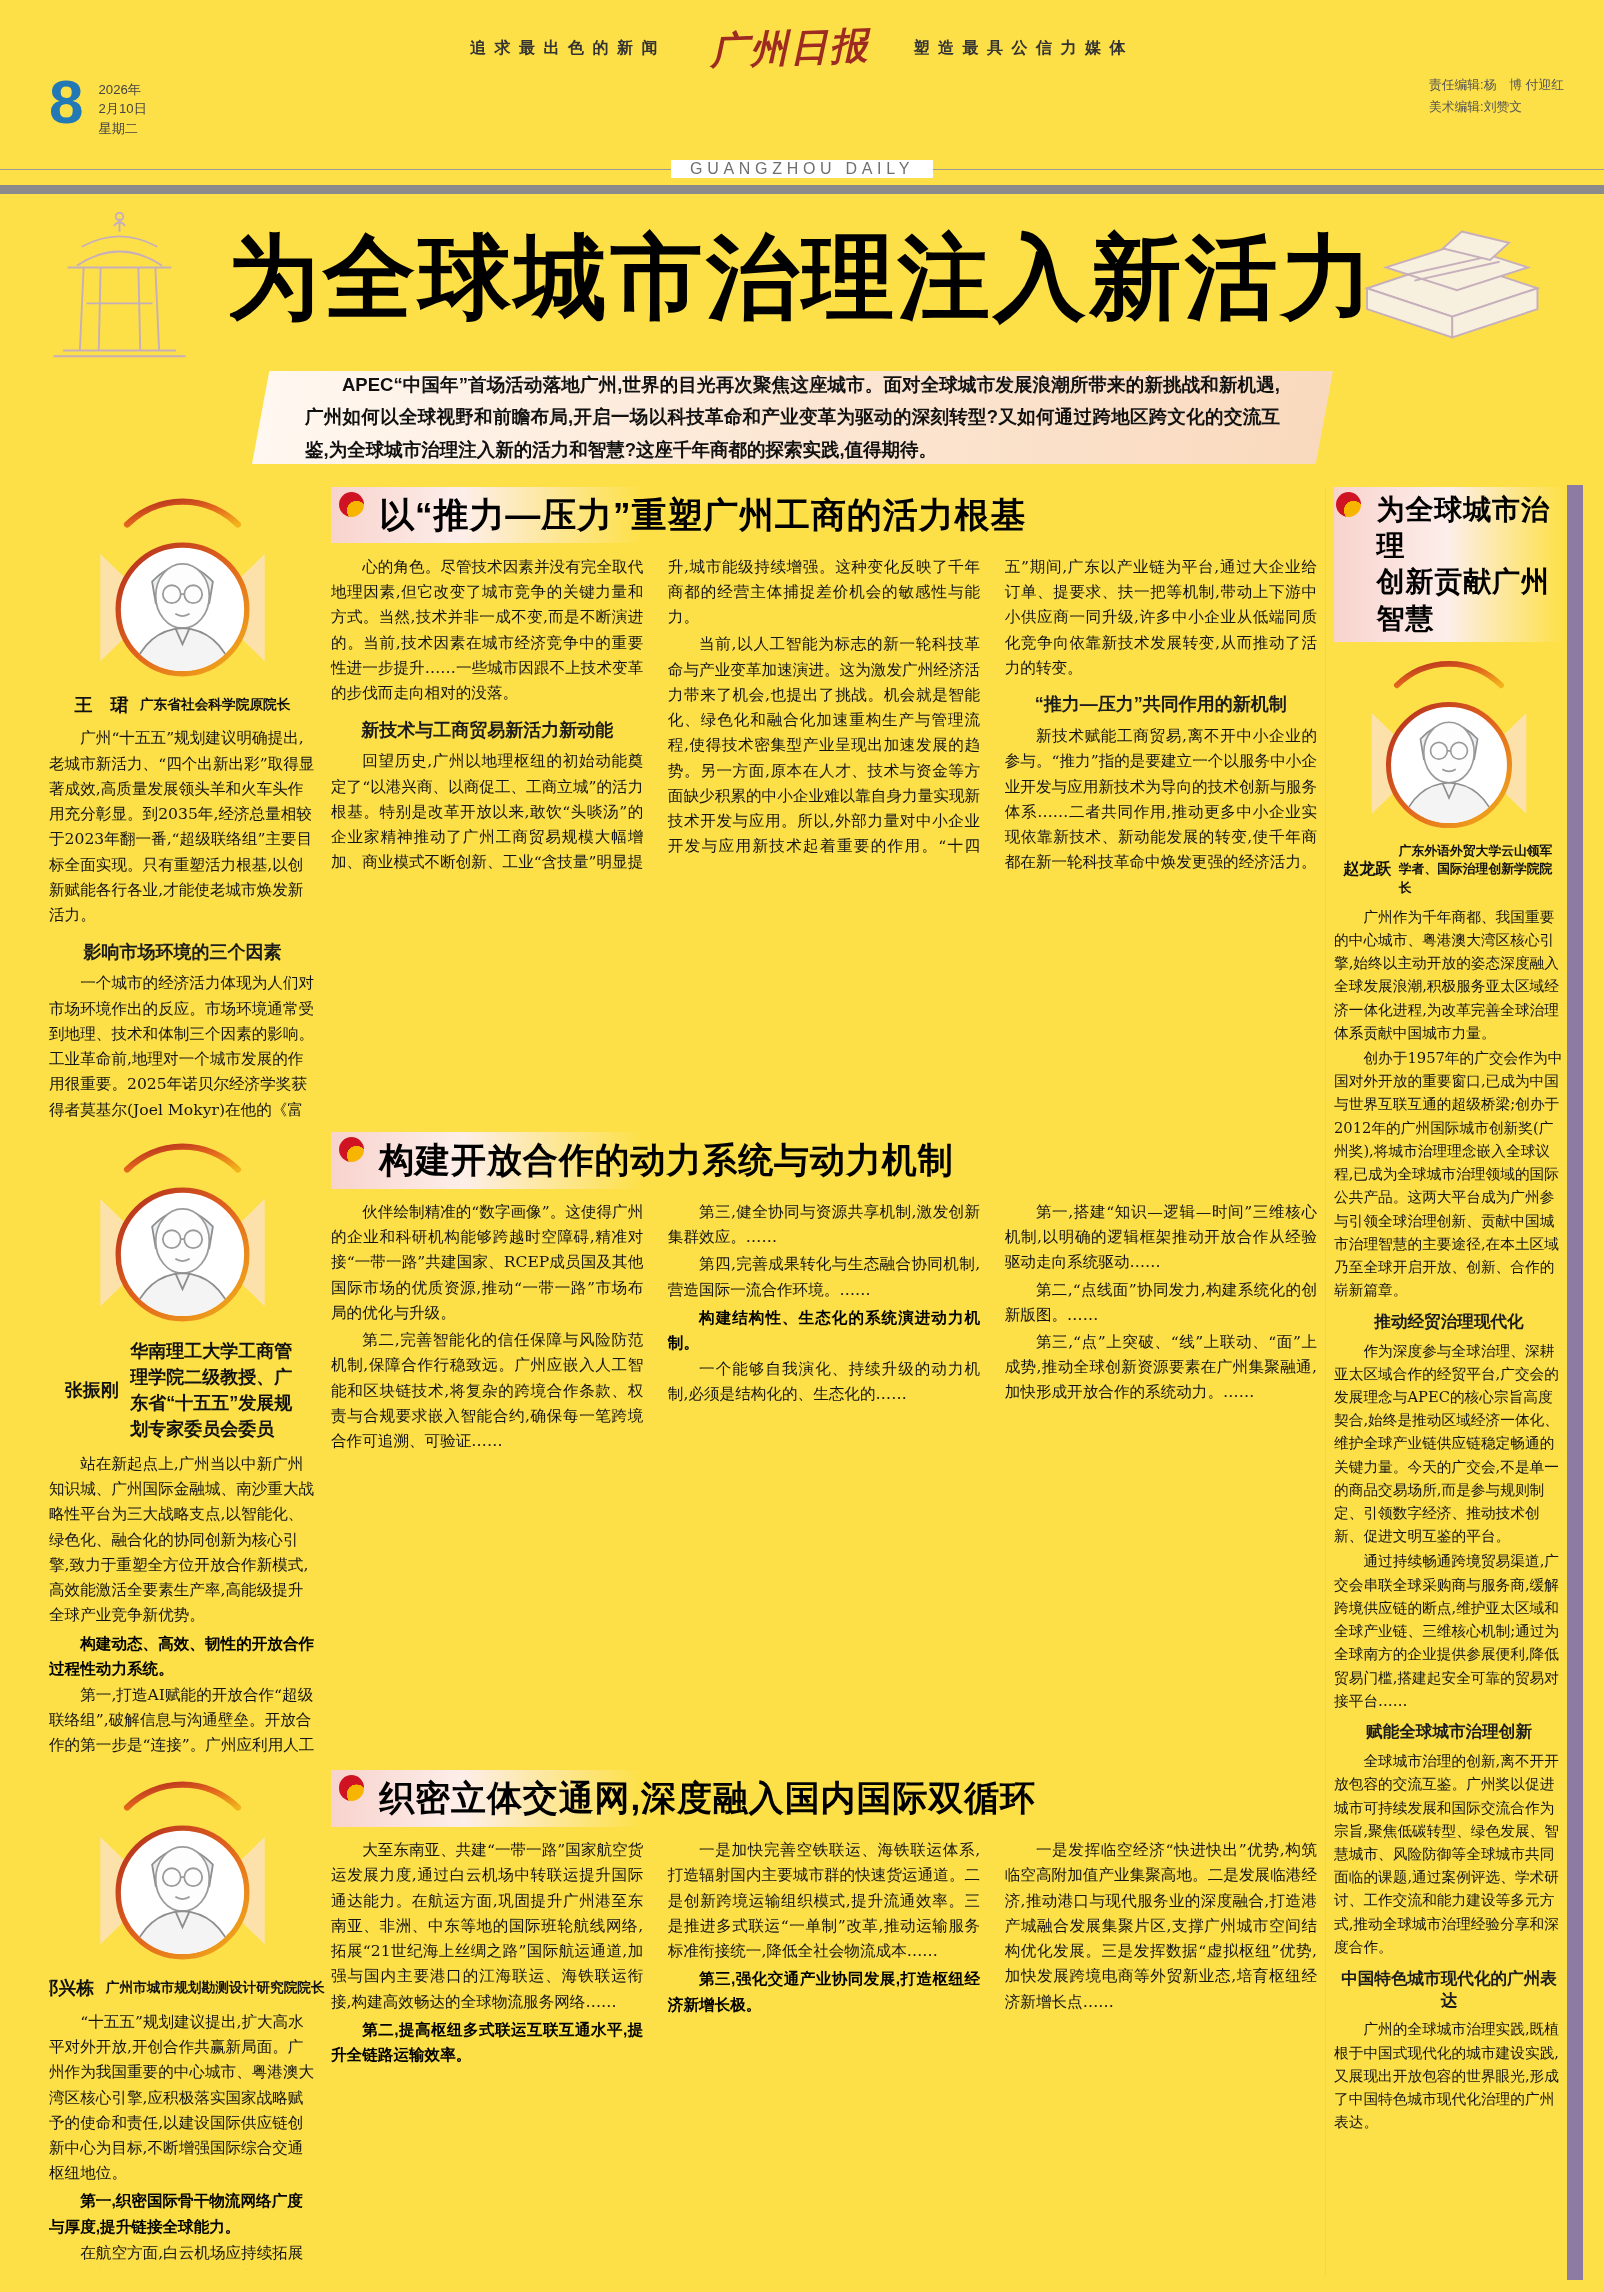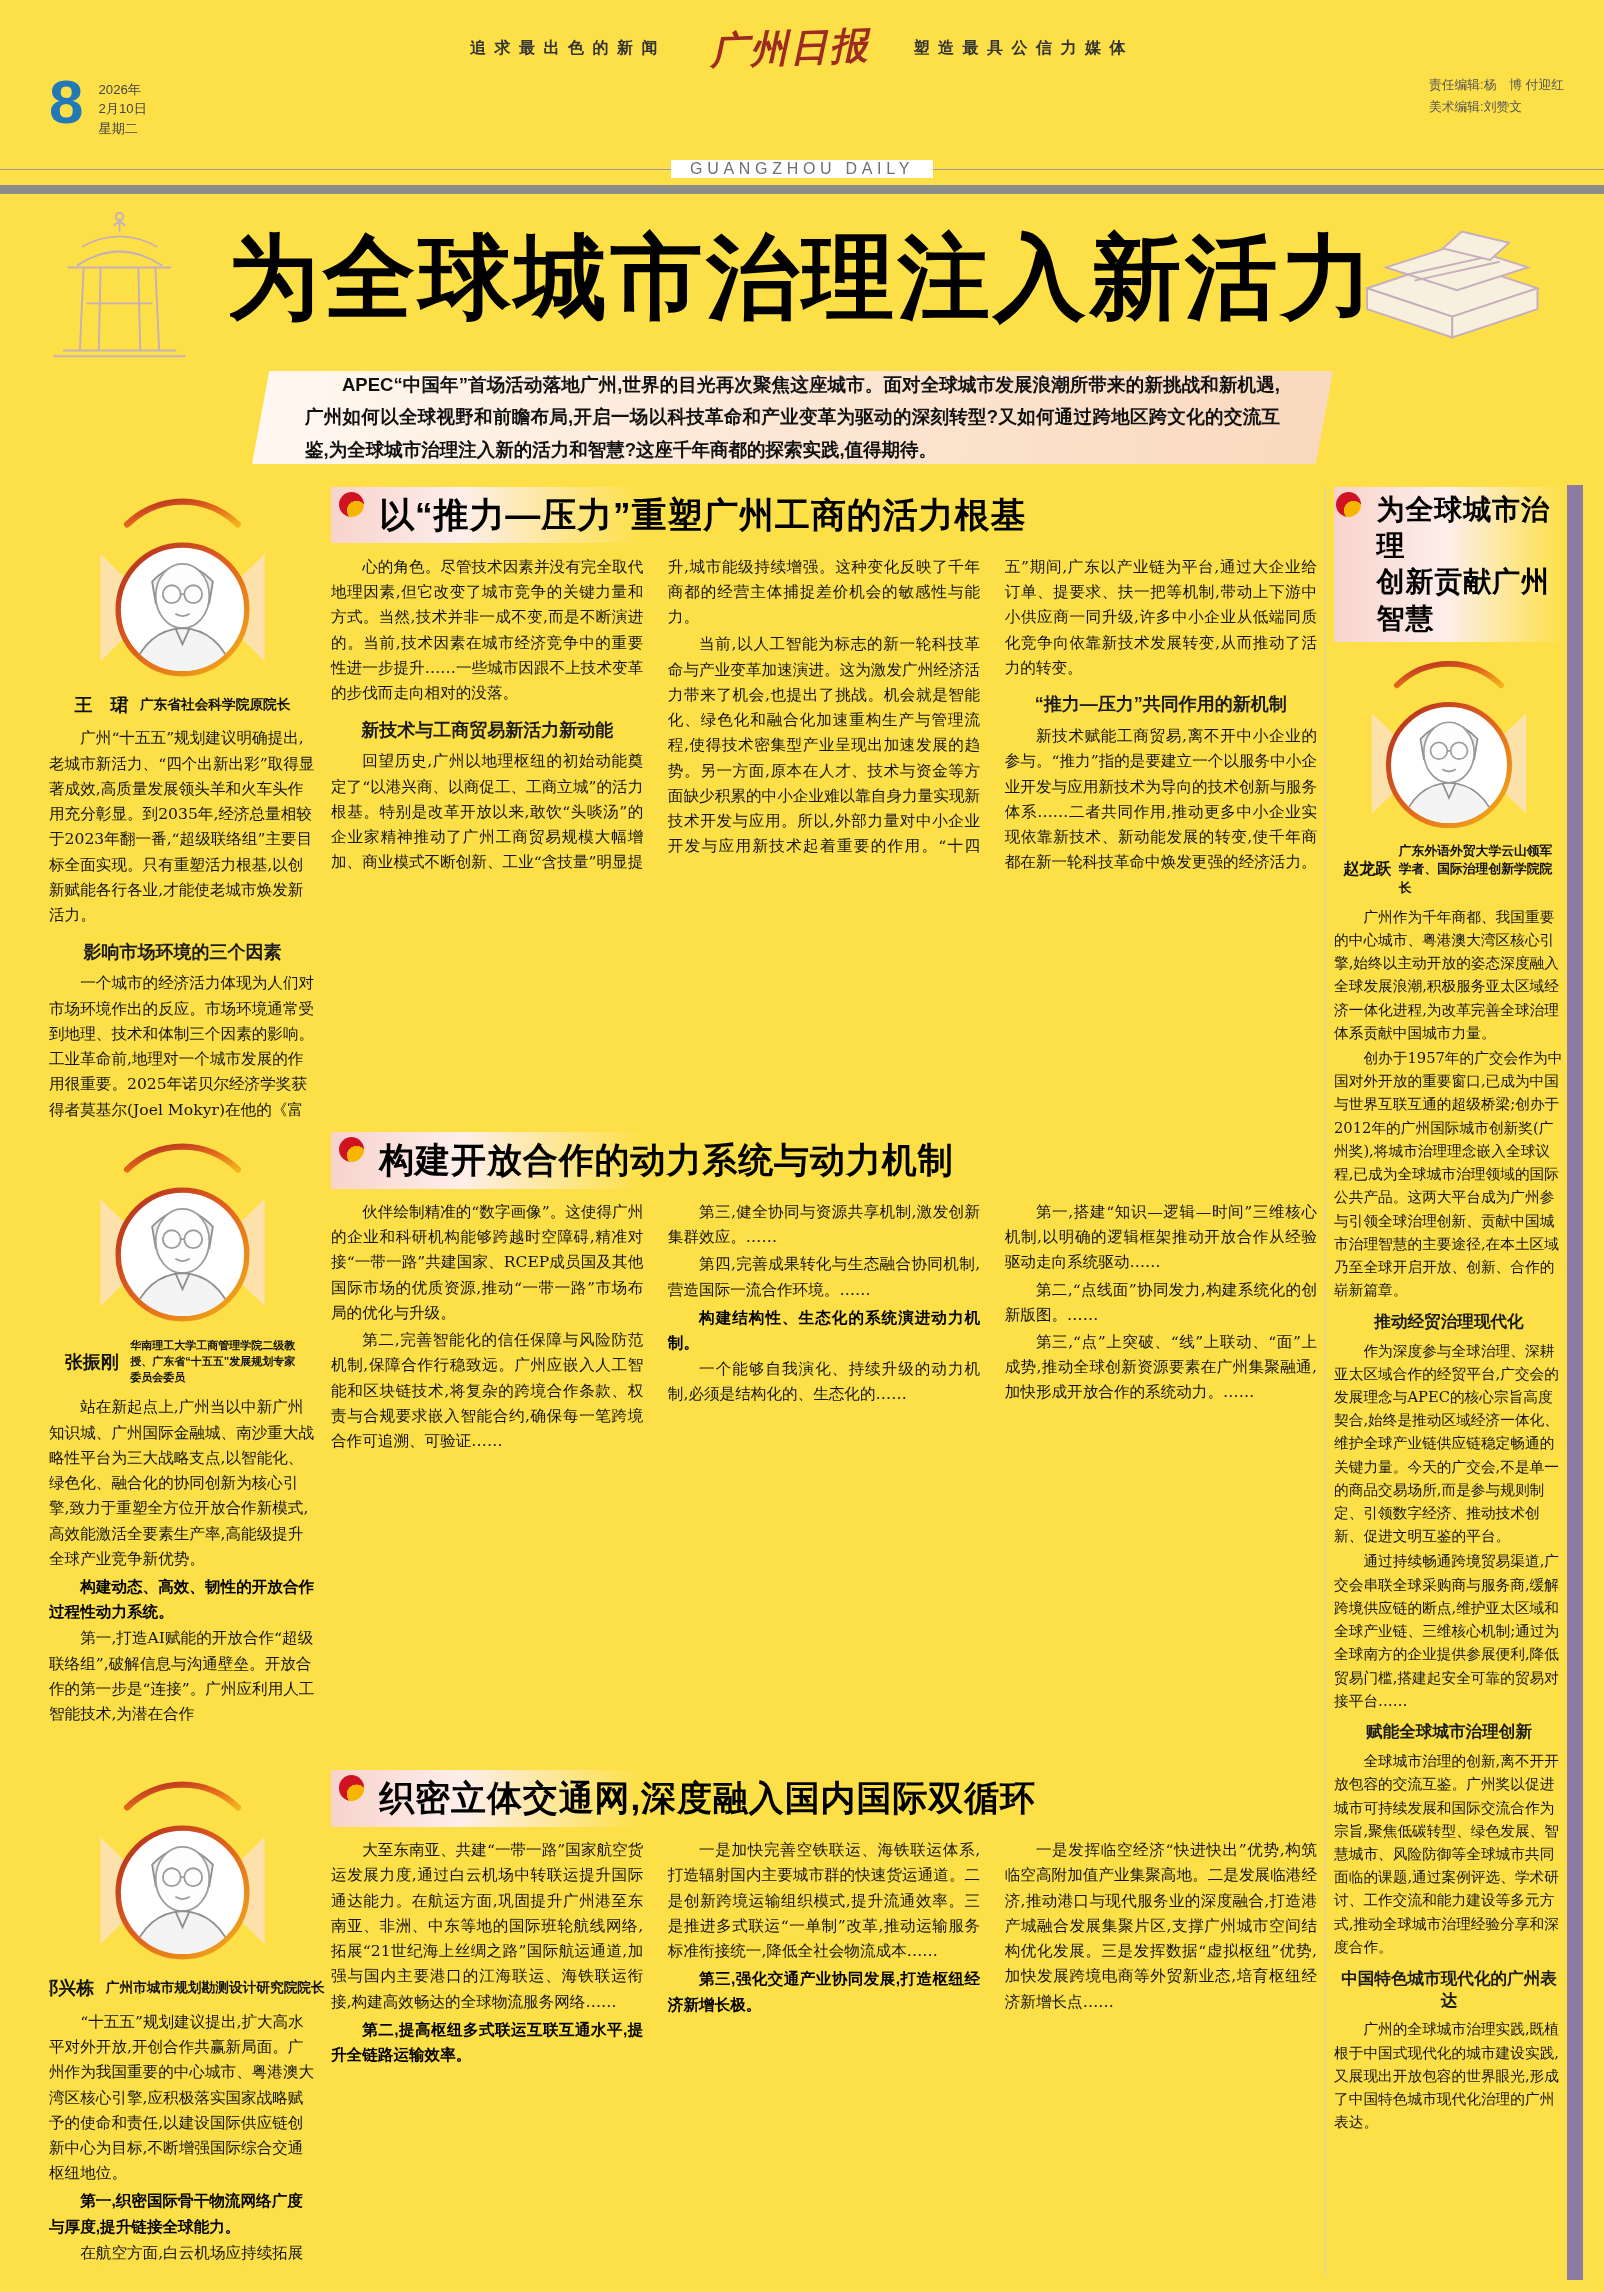--- a/index.html
+++ b/index.html
@@ -44,21 +44,21 @@
   .author-col { width:267px; flex:none; }
   .art-main { flex:1; min-width:0; }
 
   .trow { display:flex; align-items:flex-start; gap:15px; padding:4.7px 0 4.7px 7.6px; background:linear-gradient(90deg,#f8d3cd 0px,#fdeeea 132px,rgba(255,255,255,0) 312px); margin-bottom:11.4px; }
   .bullet { width:25.6px; height:25.6px; border-radius:50%; flex:none; background:radial-gradient(circle at 70% 74%, #f7b500 0 37%, #cf1322 38%); }
   .art-title { font-size:35px; font-weight:900; color:#000; letter-spacing:0.9px; white-space:nowrap; }
 
   .portrait { text-align:center; }
   .byline { display:flex; justify-content:center; align-items:center; gap:11.4px; margin:1.9px 0 9.5px; }
   .byline .aname { font-size:18px; font-weight:bold; color:#111; white-space:nowrap; }
-  .byline .aaff { font-size:11px; font-weight:bold; color:#111; line-height:1.45; text-align:left; }
+  .byline .aaff { font-size:18px; font-weight:bold; color:#111; line-height:1.45; text-align:left; }
   .byline.inline .aaff { font-size:13.7px; white-space:nowrap; }
 
   .cols { column-gap:24.6px; text-align:justify; }
   .cols-3 { column-count:3; column-fill:balance; }
   .art-1 .cols { height:538px; } .art-2 .cols { height:530px; } .art-3 .cols { height:407px; }
 
   .para { font-family:"DejaVu Serif","Liberation Serif",serif; font-size:15.6px; line-height:1.62; color:#141414; text-indent:2em; margin-bottom:1.9px; }
   .lead-bold { font-family:"Liberation Sans",sans-serif; font-weight:bold; color:#000; }
   .sub { font-family:"Liberation Sans",sans-serif; font-size:18px; font-weight:bold; color:#1c1c1c; text-align:center; margin:11.4px 0 7.6px; }
 

